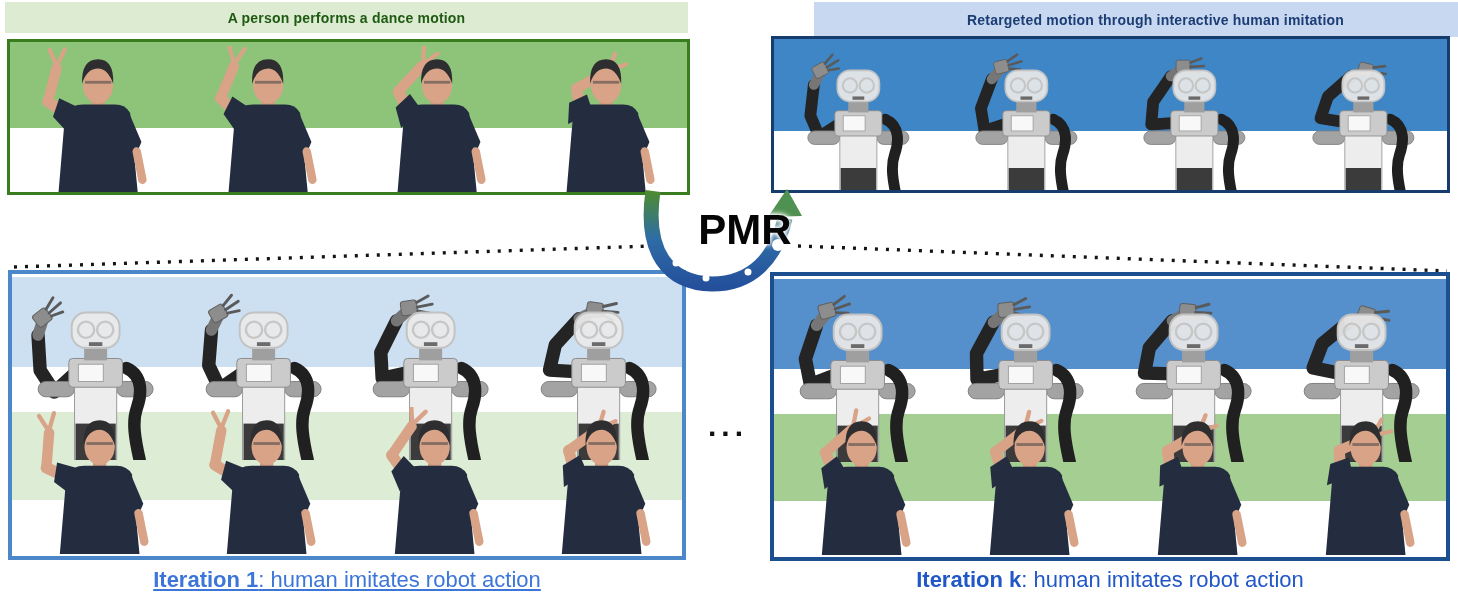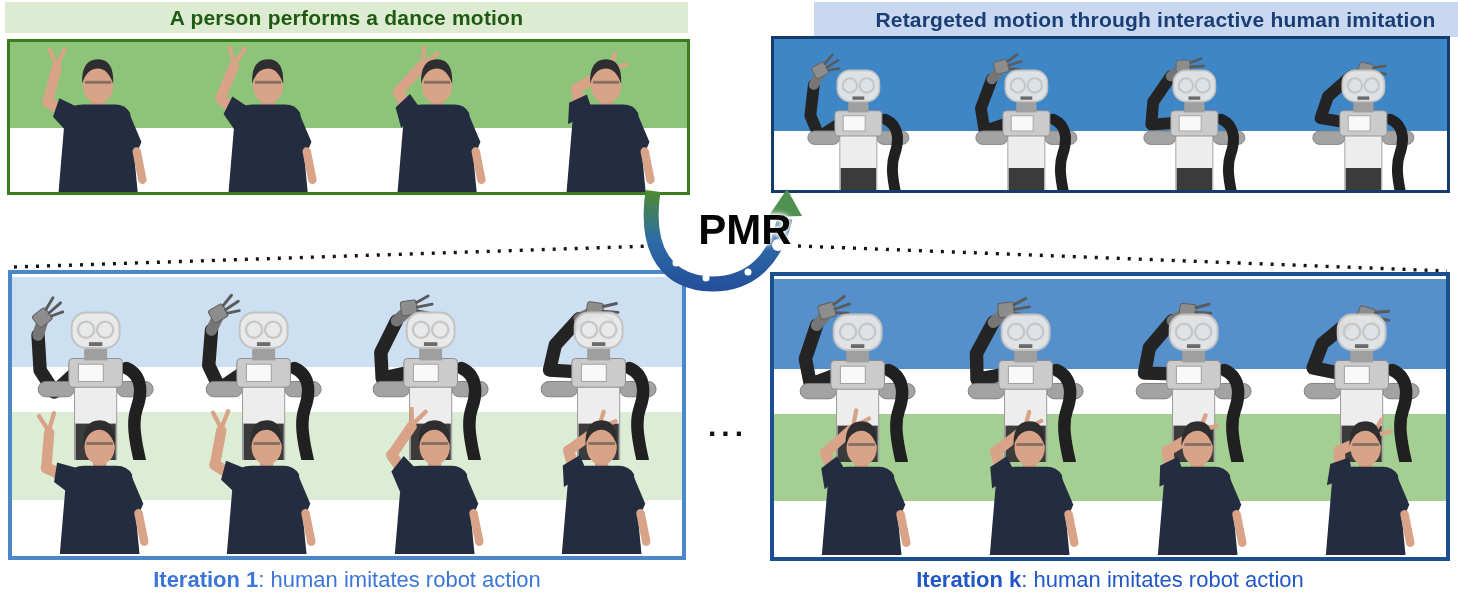--- a/index.html
+++ b/index.html
@@ -1,21 +1,21 @@
 <!DOCTYPE html>
 <html style="--green-banner-bg: #dcebd2; --green-title-color: #1e5a12; --green-panel-border: #3a7d1e; --green-panel-band: #8ec47a; --blue-banner-bg: #c7d8f0; --blue-title-color: #1b3d74; --navy-border: #163c6e; --blue-panel-band: #3e86c6; --iter1-border: #4c87ca; --iter1-blue-band: #cde0f2; --iter1-green-band: #dcecd5; --iterk-border: #1b4f8f; --iterk-blue-band: #5590cd; --iterk-green-band: #a5ce93; --caption1-color: #3c76d9; --captionk-color: #2257c7; --arrow-green: #4e8c2e; --arrow-mid-blue: #2e6ca6; --arrow-deep-blue: #244f9b; --arrowhead-green: #4f9150; --dotted-line-color: #141414; --shirt-navy: #232d3f; --skin-tone: #d8a387;"><head>
 <meta charset="utf-8">
 <style>
   html,body{margin:0;padding:0;background:#ffffff;}
   body{font-family:"Liberation Sans", sans-serif;}
   .stage{position:relative;width:1458px;height:600px;background:#fff;overflow:hidden;}
 
   
   .banner{position:absolute;display:flex;align-items:center;justify-content:center;
-          font-weight:bold;font-size:21px;letter-spacing:.2px;}
+          font-weight:bold;font-size:14px;letter-spacing:.2px;}
   .banner.green{left:5px;top:2px;width:683px;height:31px;background:var(--green-banner-bg);color:var(--green-title-color);}
   .banner.blue{left:770px;top:2px;width:683px;height:35px;background:var(--blue-banner-bg);color:var(--blue-title-color);margin-left:44px;}
 
   
   .panel{position:absolute;overflow:hidden;background:#fff;}
   .panel.src{left:7px;top:39px;width:677px;height:150px;border:3px solid var(--green-panel-border);}
   .panel.ret{left:771px;top:36px;width:673px;height:151px;border:3px solid var(--navy-border);}
   .panel.it1{left:8px;top:270px;width:670px;height:282px;border:4px solid var(--iter1-border);}
   .panel.itk{left:770px;top:272px;width:672px;height:281px;border:4px solid var(--iterk-border);}
 
@@ -32,21 +32,21 @@
   .figrow .slot{flex:1;display:flex;justify-content:center;align-items:flex-end;}
   .figrow .slot svg{height:100%;}
   .src .figrow{bottom:0;height:146px;}
   .ret .figrow{bottom:-10px;height:160px;}
   .row-robots{top:4px;height:182px;}
   .row-humans{bottom:2px;height:147px;}
 
   
   .caption{position:absolute;top:566px;height:28px;display:flex;align-items:center;justify-content:center;
            font-size:22px;white-space:pre;}
-  .caption.c1{left:8px;width:678px;color:var(--caption1-color);}
+  .caption.c1{left:8px;width:678px;color:var(--caption1-color);text-decoration:underline;}
   .caption.ck{left:770px;width:680px;color:var(--captionk-color);}
   .caption b{font-weight:bold;}
 
   
   .pmr-label{position:absolute;left:697px;top:206px;width:96px;text-align:center;
              font-size:42px;font-weight:bold;color:#050505;
              text-shadow:0 0 3px #fff,0 0 5px #fff,0 0 7px #fff;}
   .dots-mid{position:absolute;left:688px;top:409px;width:80px;text-align:center;
             font-size:30px;font-weight:bold;color:#111;letter-spacing:5px;}
   svg.overlay{position:absolute;left:0;top:0;pointer-events:none;}

